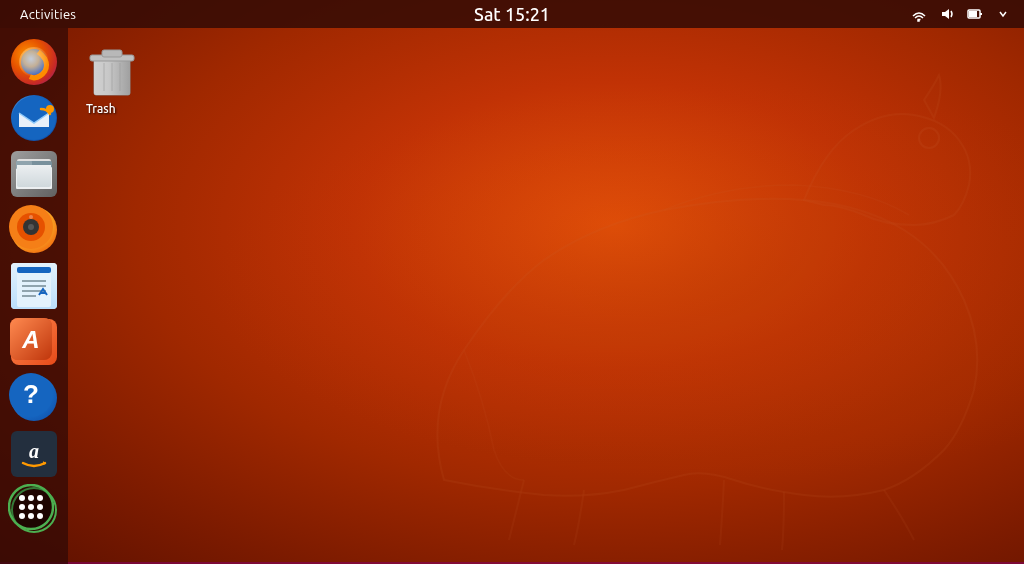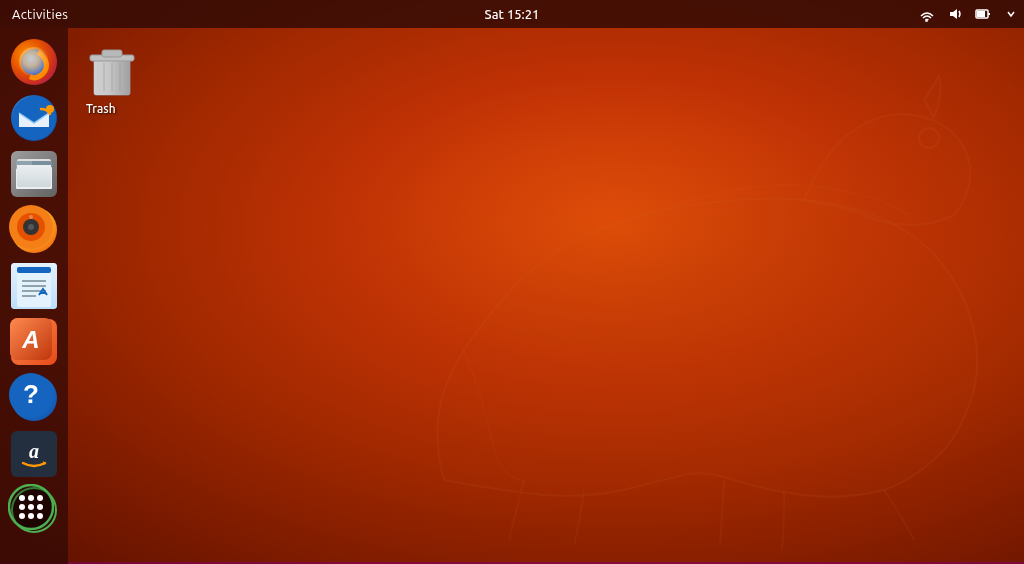--- a/index.html
+++ b/index.html
@@ -45,21 +45,21 @@
       position: absolute;
       top: 0;
       left: 0;
       right: 0;
       height: 28px;
       background: rgba(50, 10, 5, 0.85);
       display: flex;
       align-items: center;
       justify-content: space-between;
       z-index: 100;
-      padding: 0 4px;
+      padding: 0 12px;
     }
 
     #panel-left {
       display: flex;
       align-items: center;
     }
 
     #activities-btn {
       color: white;
       font-size: 13px;
@@ -67,21 +67,21 @@
       cursor: pointer;
       padding: 0 8px;
       letter-spacing: 0.3px;
     }
 
     #panel-center {
       position: absolute;
       left: 50%;
       transform: translateX(-50%);
       color: white;
-      font-size: 13px;
+      font-size: 18px;
       font-weight: 500;
     }
 
     #panel-right {
       display: flex;
       align-items: center;
       gap: 10px;
       color: white;
     }
 

